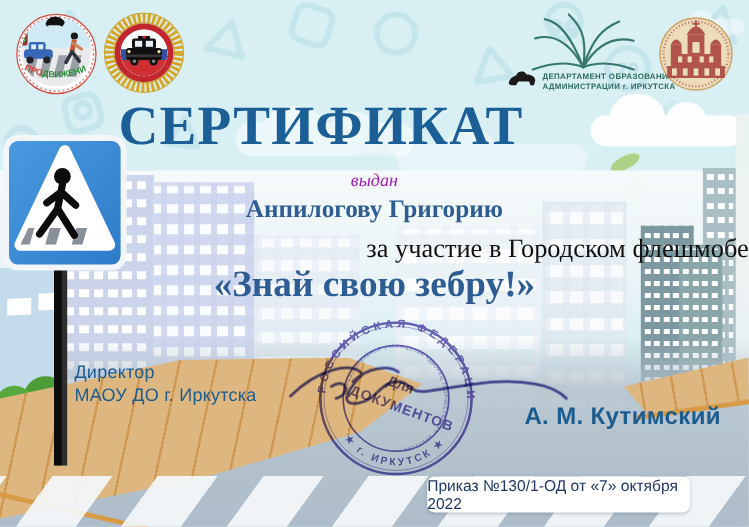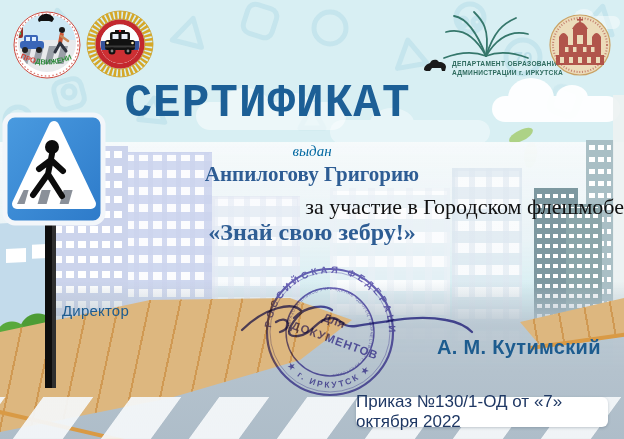--- a/index.html
+++ b/index.html
@@ -71,33 +71,33 @@
   .curb-right{left:530px;top:339px;width:100px;height:4px;background:#d99a45;transform:rotate(-8deg)}
 
   .zebra{left:-60px;top:397px;width:744px;height:42px;transform:skewX(-36deg);
     background:repeating-linear-gradient(90deg,rgba(244,247,249,.93) 0 50px,transparent 50px 88px)}
 
   .pole{left:45px;top:220px;width:11px;height:168px;background:linear-gradient(90deg,#0d0d0d 0 7px,#2f2f2f 7px)}
   .ped-sign{left:2px;top:112px}
 
   
   .title{left:0;top:78px;width:535px;text-align:center;font-size:46px;font-weight:800;
-    letter-spacing:1px;color:var(--title-blue);font-family:Liberation Mono, monospace}
-  .issued{left:0;top:143px;width:624px;text-align:center;font:italic 15px "Liberation Serif","DejaVu Serif",serif;color:#0369a1}
+    letter-spacing:1px;color:var(--title-blue);font-family:Liberation Serif, serif}
+  .issued{left:0;top:143px;width:624px;text-align:center;font:italic 15px "Liberation Serif","DejaVu Serif",serif;color:#a21caf}
   .recipient{left:0;top:162px;width:624px;text-align:center;font-family:Liberation Serif, serif;
     font-weight:bold;font-size:21px;color:var(--serif-blue)}
   .reason{left:0;top:194px;width:624px;text-align:right;font-family:"Liberation Serif","DejaVu Serif",serif;
     font-size:22px;color:#111}
   .event{left:0;top:219px;width:624px;text-align:center;font-family:"Liberation Serif","DejaVu Serif",serif;
-    font-weight:bold;font-size:24px;color:var(--serif-blue)}
+    font-weight:bold;font-size:31px;color:var(--serif-blue)}
   .director{left:62px;top:301px;font-weight:normal;font-size:15px;line-height:19px;color:var(--label-blue);letter-spacing:.2px}
   .sig-name{left:437px;top:336px;font-weight:bold;font-size:20px;color:var(--label-blue);letter-spacing:.3px}
-  .order-box{left:356px;top:397px;width:252px;height:30px;background:#fff;border-radius:6px;
+  .order-box{left:356px;top:397px;width:219px;height:30px;background:#fff;border-radius:6px;
     box-shadow:0 1px 3px rgba(40,60,80,.25);display:flex;align-items:center;justify-content:center;
-    font-size:17px;color:var(--order-navy)}
+    font-size:13px;color:var(--order-navy)}
 
   .stamp{left:250px;top:252px;mix-blend-mode:multiply;opacity:.88}
   .signature{left:236px;top:288px;mix-blend-mode:multiply}
 
   .edu-logo-text{font-weight:bold;fill:var(--dept-teal)}
 </style>
 </head>
 <body>
 
 <div class="canvas">
@@ -289,20 +289,21 @@
   </svg>
 
   <div class="abs title">СЕРТИФИКАТ</div>
   <div class="abs issued">выдан</div>
   <div class="abs recipient">Анпилогову Григорию</div>
   <div class="abs reason">за участие в Городском флешмобе</div>
   <div class="abs event">«Знай свою зебру!»</div>
 
   <div class="abs director">
     <div>Директор</div>
+    <div>МАОУ ДО г. Иркутска</div>
   </div>
   <div class="abs sig-name">А. М. Кутимский</div>
 
   <svg class="abs stamp" width="160" height="160" viewBox="0 0 160 160">
     <g stroke="#5b4fae" fill="none">
       <circle cx="80" cy="80" r="63" stroke-width="2.2"></circle>
       <circle cx="80" cy="80" r="60" stroke-width="0.8" opacity="0.6"></circle>
       <circle cx="80" cy="80" r="44" stroke-width="1.4"></circle>
     </g>
     <path id="stampTop" d="M21 80 A59 59 0 1 1 139 80" fill="none"></path>

